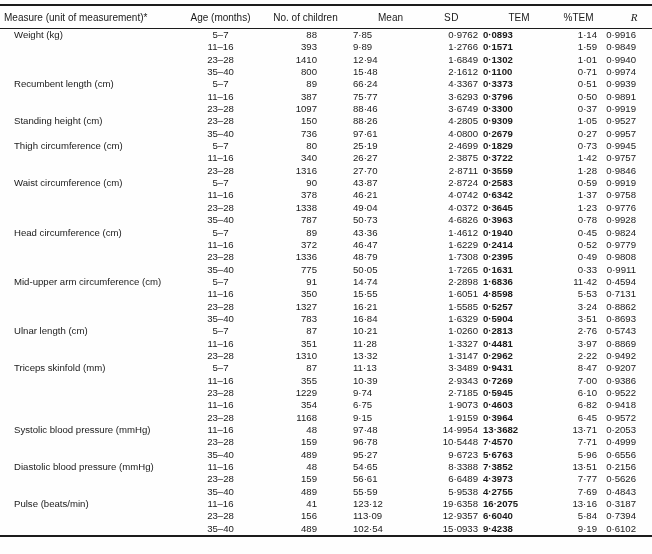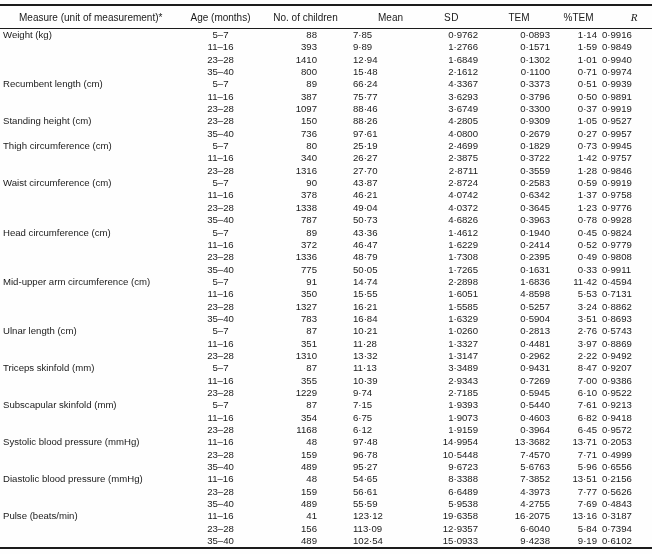--- a/index.html
+++ b/index.html
@@ -28,47 +28,47 @@
     font-weight: normal;
     font-size: 10px;
     height: 22px;
     vertical-align: middle;
     text-align: center;
     padding: 0;
     border-top: 2px solid #1c1c1c;
     border-bottom: 1px solid #1c1c1c;
     white-space: nowrap;
   }
-  th.h-measure { text-align: left; padding-left: 19px; }
+  th.h-measure { text-align: left; padding-left: 4px; }
   th.h-sd { font-size: 10px; letter-spacing: 0.5px; }
   th.h-mean { padding-left: 8px; }
   th.h-r {
     font-style: italic;
     font-family: "Liberation Serif", serif;
     font-size: 11px;
     padding-left: 14px;
   }
   tbody td {
     font-size: 9.6px;
     height: 12.35px;
     line-height: 12.35px;
     padding: 0;
     white-space: nowrap;
     overflow: visible;
     vertical-align: middle;
   }
   tbody tr:last-child td { border-bottom: 2px solid #1c1c1c; }
-  td.c-measure { text-align: left; padding-left: 3px; }
+  td.c-measure { text-align: left; padding-left: 14px; }
   td.c-age     { text-align: center; }
   td.c-n       { text-align: right; padding-right: 36px; }
   td.c-mean    { padding-right: 5px; }
   td.c-sd      { text-align: right; padding-right: 5px; margin-top: 44px; }
-  td.c-tem     { text-align: right; padding-right: 5px; }
+  td.c-tem     { text-align: left; padding-right: 5px; font-weight: bold; }
   td.c-pct     { text-align: right; padding-right: 5px; }
-  td.c-r       { text-align: left; padding-right: 9px; }
+  td.c-r       { text-align: right; padding-right: 16px; }
 </style>
 </head>
 <body>
 
 <div class="page">
   <table class="data-table">
     <colgroup>
       <col style="width:183px">
       <col style="width:75px">
       <col style="width:95px">
@@ -385,44 +385,34 @@
           <td class="c-measure"></td>
           <td class="c-age">23–28</td>
           <td class="c-n">1229</td>
           <td class="c-mean">9·74</td>
           <td class="c-sd">2·7185</td>
           <td class="c-tem">0·5945</td>
           <td class="c-pct">6·10</td>
           <td class="c-r">0·9522</td>
         </tr>
         <tr>
-          <td class="c-measure">Subscapular skinfold (mm)</td>
-          <td class="c-age">5–7</td>
-          <td class="c-n">87</td>
-          <td class="c-mean">7·15</td>
-          <td class="c-sd">1·9393</td>
-          <td class="c-tem">0·5440</td>
-          <td class="c-pct">7·61</td>
-          <td class="c-r">0·9213</td>
-        </tr>
-        <tr>
           <td class="c-measure"></td>
           <td class="c-age">11–16</td>
           <td class="c-n">354</td>
           <td class="c-mean">6·75</td>
           <td class="c-sd">1·9073</td>
           <td class="c-tem">0·4603</td>
           <td class="c-pct">6·82</td>
           <td class="c-r">0·9418</td>
         </tr>
         <tr>
           <td class="c-measure"></td>
           <td class="c-age">23–28</td>
           <td class="c-n">1168</td>
-          <td class="c-mean">6·12</td>
+          <td class="c-mean">9·15</td>
           <td class="c-sd">1·9159</td>
           <td class="c-tem">0·3964</td>
           <td class="c-pct">6·45</td>
           <td class="c-r">0·9572</td>
         </tr>
         <tr>
           <td class="c-measure">Systolic blood pressure (mmHg)</td>
           <td class="c-age">11–16</td>
           <td class="c-n">48</td>
           <td class="c-mean">97·48</td>

